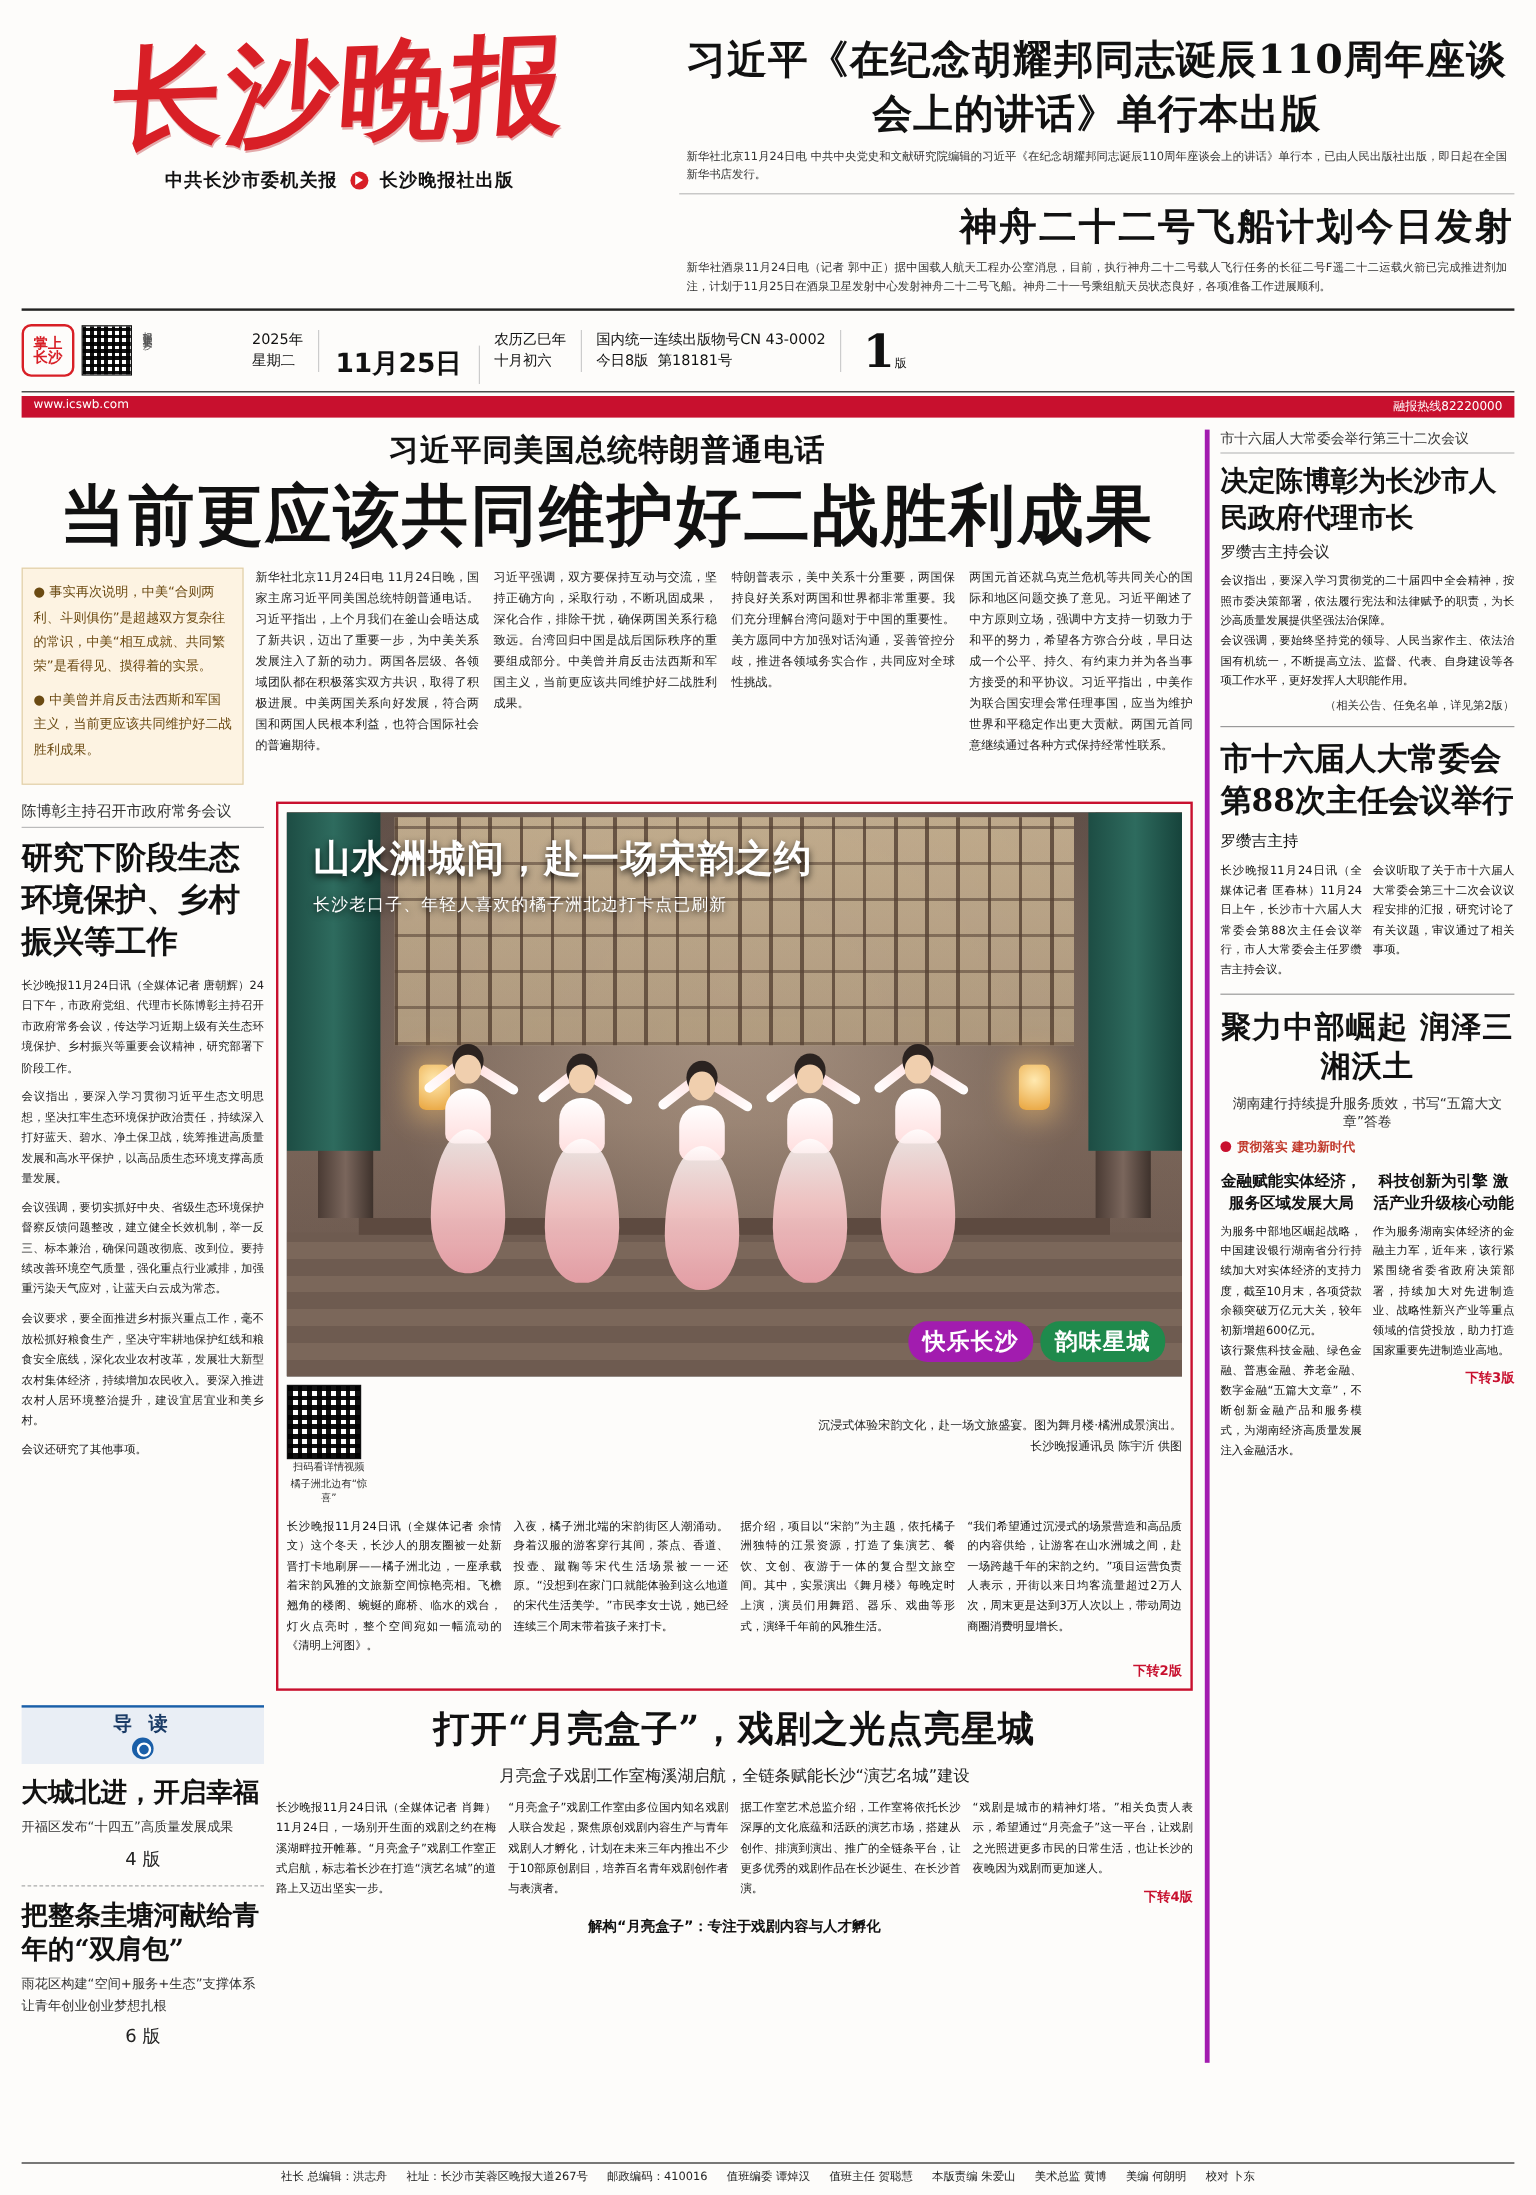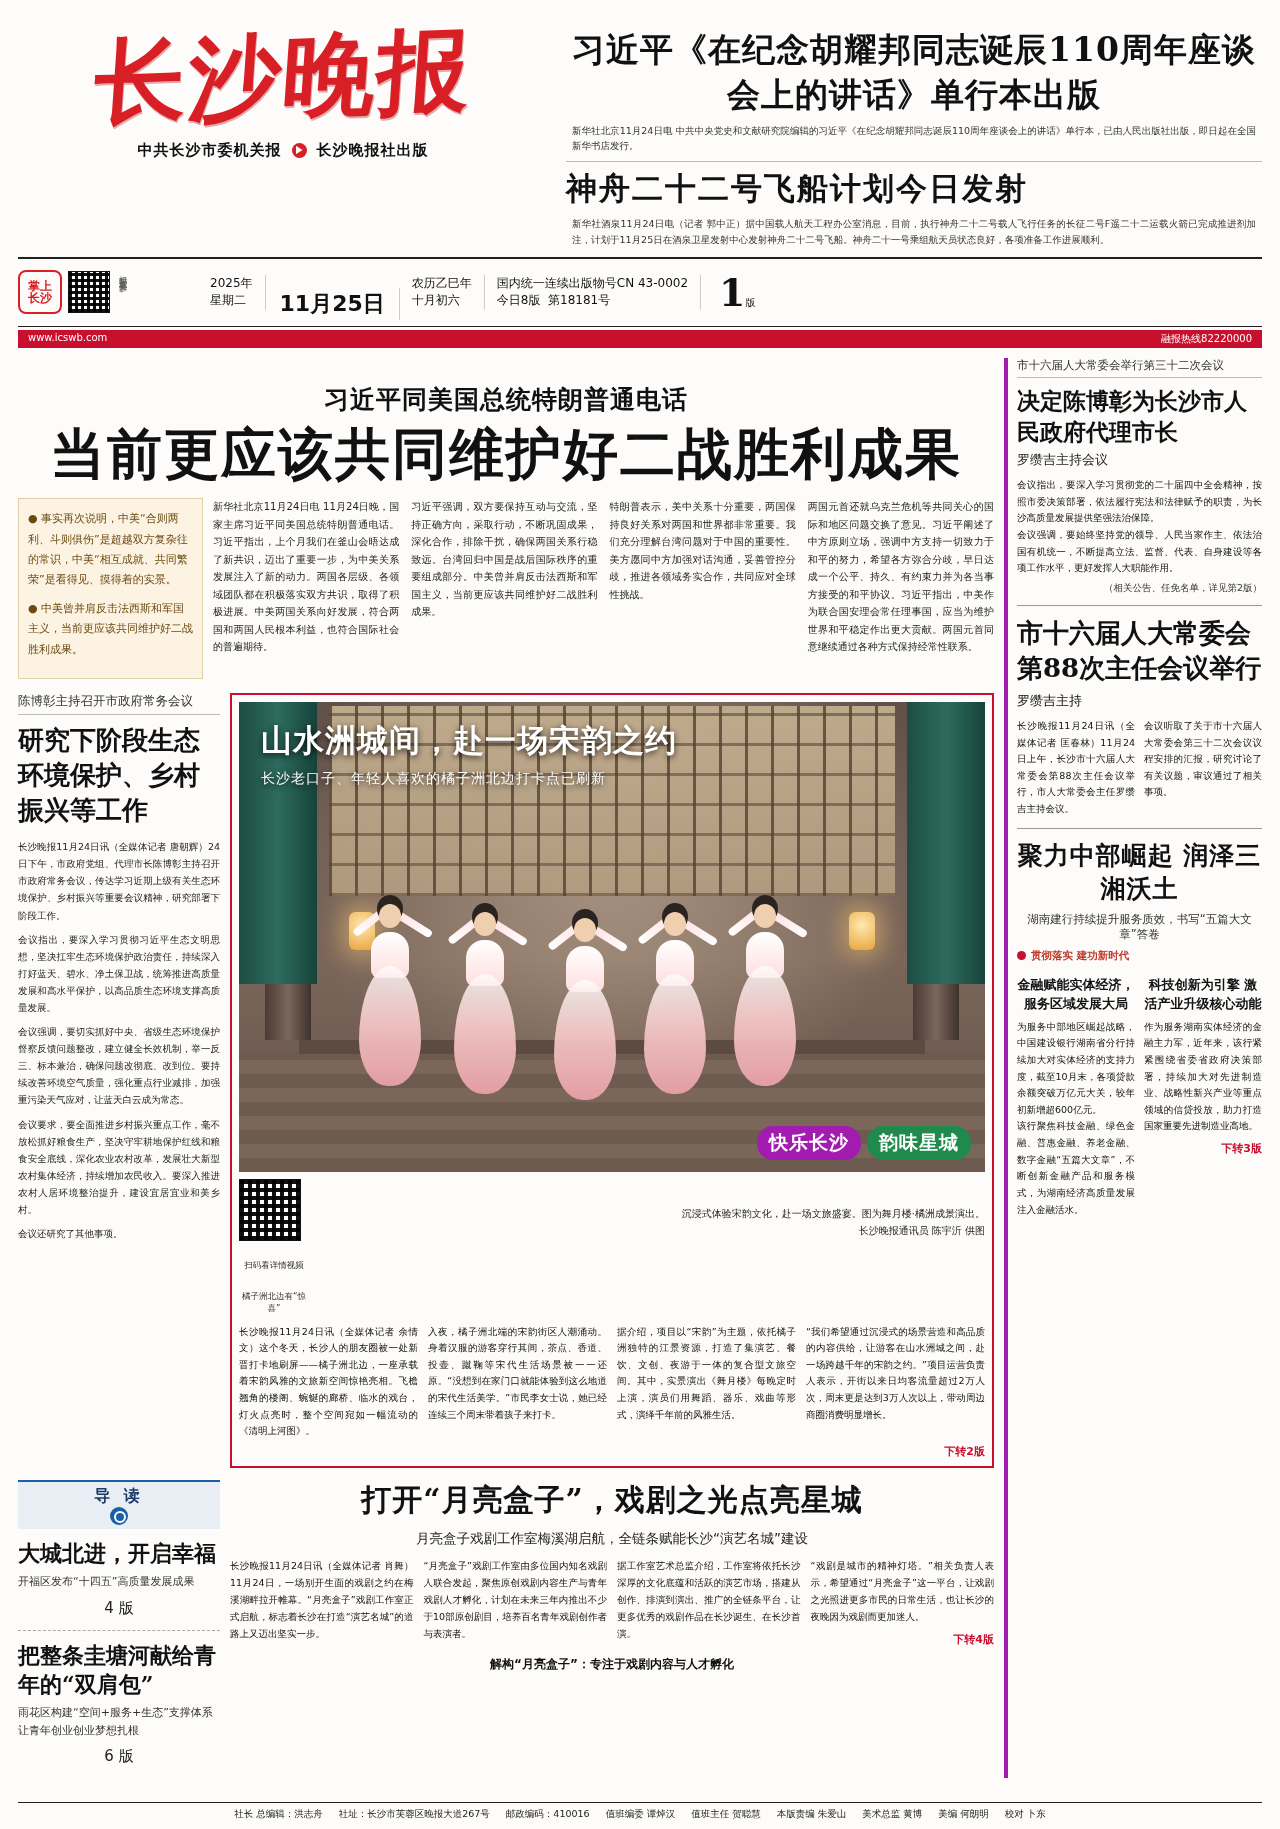--- a/index.html
+++ b/index.html
@@ -32,21 +32,21 @@
 
   .mast-right { flex:1; padding-left:18px; }
   .head-1 {
     font-family:"DejaVu Serif","Liberation Serif",serif;
     font-size:33px; font-weight:700; line-height:1.35; letter-spacing:1px; text-align:center;
   }
   .head-sub-small { font-size:9.5px; line-height:1.6; color:#333; text-align:justify; margin-top:6px; padding:0 6px; }
   .rule-thin { border-top:1px solid #bbb; margin:8px 0 6px; }
   .head-2 {
     font-family:"DejaVu Serif","Liberation Serif",serif;
-    font-size:31px; font-weight:700; letter-spacing:2px; text-align:left; margin-top:4px;
+    font-size:31px; font-weight:700; letter-spacing:2px; text-align:right; margin-top:4px;
   }
 
   
   .infobar { display:flex; align-items:center; margin-top:10px; border-top:2px solid #222; border-bottom:1px solid #222; padding:6px 0; }
   .qr-block { display:flex; align-items:center; gap:6px; width:180px; }
   .qr { width:42px;height:42px;background:
       repeating-linear-gradient(0deg,#111 0 3px,#fff 3px 6px),
       repeating-linear-gradient(90deg,#111 0 3px,transparent 3px 6px);
       background-blend-mode:multiply; border:1px solid #111; }
   .app-badge { width:44px;height:44px;border:2px solid #d81f26;border-radius:8px;display:flex;flex-direction:column;align-items:center;justify-content:center;color:#d81f26;font-size:12px;font-weight:700;line-height:1.05;}
@@ -58,21 +58,21 @@
   .ban { font-size:38px; font-weight:700; margin-left:6px; font-family:"DejaVu Serif",serif;}
 
   .urlbar { background:#c8102e; color:#fff; font-size:10px; display:flex; justify-content:space-between; padding:2px 10px; margin-top:3px; }
 
   
   .content { display:flex; margin-top:10px; gap:10px; }
   .col-main { width:calc(100% - 268px); }
   .col-right { width:258px; border-left:4px solid #a21caf; padding-left:9px; }
 
   
-  .lead-kicker { text-align:center; font-size:25px; font-weight:700; font-family:"DejaVu Serif",serif; letter-spacing:1px;margin-top:25px; }
+  .lead-kicker { text-align:center; font-size:25px; font-weight:700; font-family:"DejaVu Serif",serif; letter-spacing:1px; }
   .lead-title { text-align:center; font-size:55px; font-weight:700; font-family:"DejaVu Serif",serif; letter-spacing:2px; margin-top:8px; line-height:1.1;}
   .lead-body { display:flex; gap:10px; margin-top:14px; }
   .hl-box { width:185px; flex:0 0 185px; background:#fdf3e2; border:1px solid #e0cfa8; padding:10px 9px; font-size:11px; line-height:1.85; color:#6b4a12; }
   .hl-box p{margin:0 0 8px;}
   .lead-cols { flex:1; display:flex; gap:12px; font-size:10px; line-height:1.75; text-align:justify; color:#222;}
   .lead-cols div{flex:1;}
 
   
   .mid { display:flex; gap:10px; margin-top:14px; }
   .mid-left { width:202px; flex:0 0 202px; }
@@ -125,21 +125,21 @@
   .title-shadow { text-shadow:0 2px 6px rgba(0,0,0,.8); }
   .logo-pill { position:absolute; right:14px; bottom:12px; z-index:6; display:flex; align-items:center; gap:6px; }
   .pill-red { background:#a21caf; color:#fff; font-size:19px; font-weight:700; padding:4px 12px; border-radius:16px; letter-spacing:1px;}
   .pill-green { background:#1f8a4c; color:#fff; font-size:19px; font-weight:700; padding:4px 12px; border-radius:16px; letter-spacing:1px;}
 
   .cap-row { display:flex; gap:10px; margin-top:7px; align-items:flex-start; }
   .cap-qr { width:62px;height:62px;border:1px solid #111;background:
       repeating-linear-gradient(0deg,#111 0 4px,#fff 4px 8px),
       repeating-linear-gradient(90deg,#111 0 4px,transparent 4px 8px);
       background-blend-mode:multiply;}
-  .cap-qr-label{font-size:8.5px;line-height:1.4;color:#333;width:70px;text-align:center;margin-top:19px;}
+  .cap-qr-label{font-size:8.5px;line-height:1.4;color:#333;width:70px;text-align:center;margin-top:2px;}
   .cap-text { flex:1; font-size:10px; line-height:1.7; color:#222; text-align:right; padding-top:26px;}
 
   .feat-cols { display:flex; gap:10px; margin-top:9px; font-size:9.5px; line-height:1.75; text-align:justify; }
   .feat-cols > div { flex:1; }
   .more-link { color:#c8102e; font-size:11px; font-weight:700; text-align:right; margin-top:4px;}
 
   
   .bottom-row { display:flex; gap:10px; margin-top:12px; }
   .daodu { width:202px; flex:0 0 202px; }
   .daodu-head { display:flex; align-items:center; justify-content:space-between; background:#e9eef5; border-top:2px solid #1a5fa8; padding:4px 8px;flex-direction:column;}

